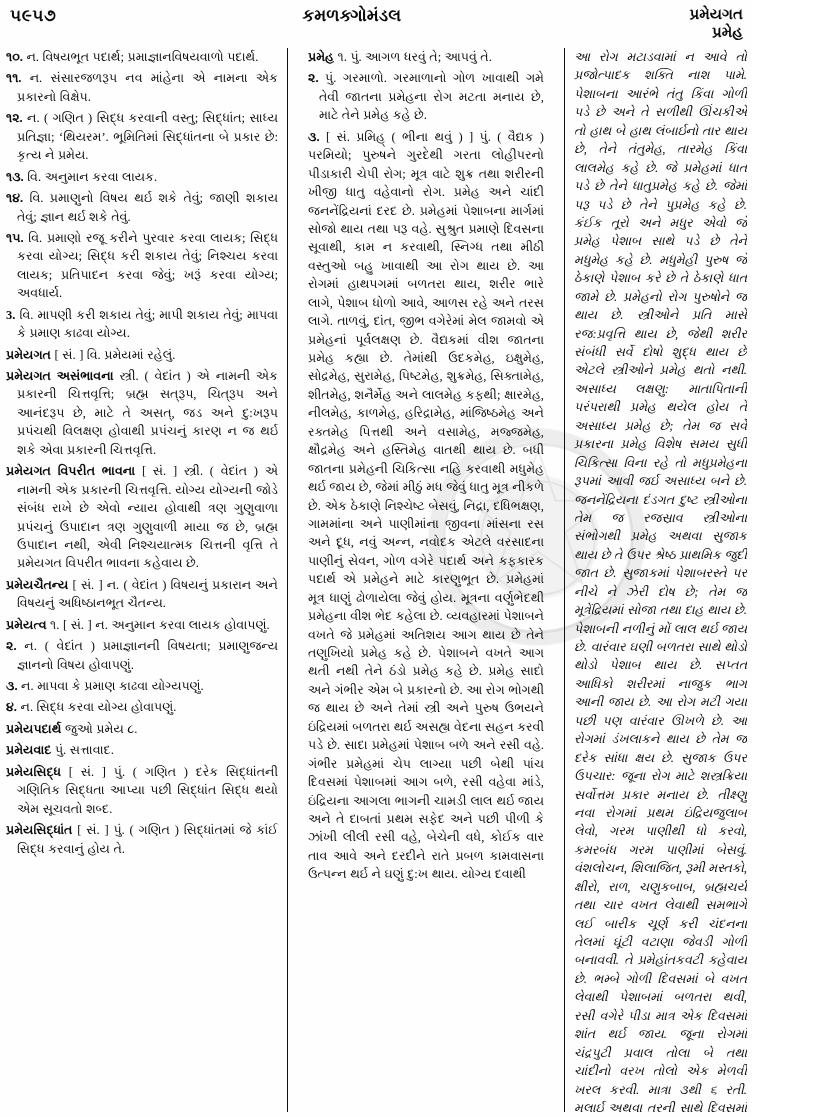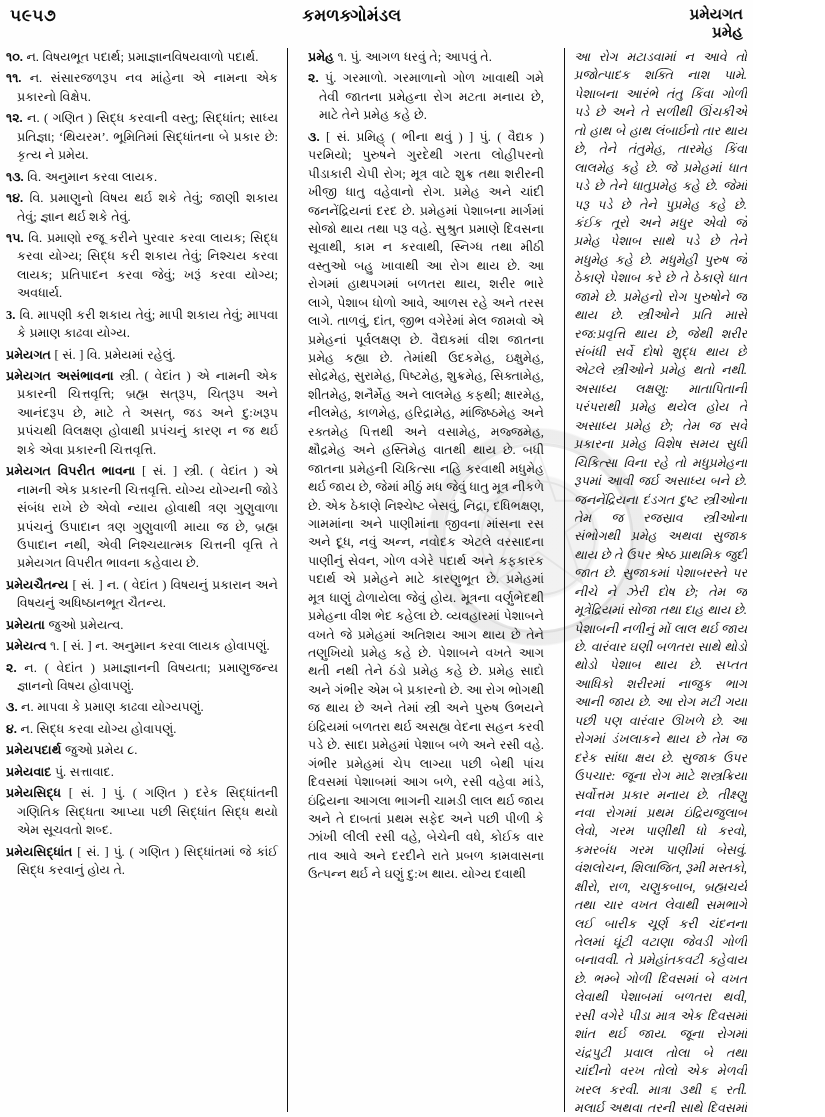--- a/index.html
+++ b/index.html
@@ -127,21 +127,20 @@
       <p class="entry"><span class="num">૧૧.</span> ન. સંસારજળરૂપ નવ માંહેના એ નામના એક પ્રકારનો વિક્ષેપ.</p>
       <p class="entry"><span class="num">૧૨.</span> ન. ( ગણિત ) સિદ્ધ કરવાની વસ્તુ; સિદ્ધાંત; સાધ્ય પ્રતિજ્ઞા; ‘થિયરમ’. ભૂમિતિમાં સિદ્ધાંતના બે પ્રકાર છે: કૃત્ય ને પ્રમેય.</p>
       <p class="entry"><span class="num">૧૩.</span> વિ. અનુમાન કરવા લાયક.</p>
       <p class="entry"><span class="num">૧૪.</span> વિ. પ્રમાણુનો વિષય થર્ઇ શકે તેવું; જાણી શકાય તેવું; જ્ઞાન થર્ઇ શકે તેવું.</p>
       <p class="entry"><span class="num">૧૫.</span> વિ. પ્રમાણો રજૂ કરીને પુરવાર કરવા લાયક; સિદ્ધ કરવા યોગ્ય; સિદ્ધ કરી શકાય તેવું; નિશ્ચય કરવા લાયક; પ્રતિપાદન કરવા જેવું; ખરૂં કરવા યોગ્ય; અવધાર્ય.</p>
       <p class="entry"><span class="num">3.</span> વિ. માપણી કરી શકાય તેવું; માપી શકાય તેવું; માપવા કે પ્રમાણ કાઢવા યોગ્ય.</p>
       <p class="entry"><span class="hw">પ્રમેયગત</span> [ સં. ] વિ. પ્રમેયમાં રહેલું.</p>
       <p class="entry"><span class="hw">પ્રમેયગત અસંભાવના</span> સ્ત્રી. ( વેદાંત ) એ નામની એક પ્રકારની ચિત્તવૃત્તિ; બ્રહ્મ સત્‌રૂપ, ચિત્‌રૂપ અને આનંદરૂપ છે, માટે તે અસત્‌, જડ અને દુ:ખરૂપ પ્રપંચથી વિલક્ષણ હોવાથી પ્રપંચનું કારણ ન જ થર્ઇ શકે એવા પ્રકારની ચિત્તવૃત્તિ.</p>
       <p class="entry"><span class="hw">પ્રમેયગત વિપરીત ભાવના</span> [ સં. ] સ્ત્રી. ( વેદાંત ) એ નામની એક પ્રકારની ચિત્તવૃત્તિ. યોગ્ય યોગ્યની જોડે સંબંધ રાખે છે એવો ન્યાય હોવાથી ત્રણ ગુણુવાળા પ્રપંચનું ઉપાદાન ત્રણ ગુણુવાળી માયા જ છે, બ્રહ્મ ઉપાદાન નથી, એવી નિશ્ચયાત્મક ચિત્તની વૃત્તિ તે પ્રમેયગત વિપરીત ભાવના કહેવાય છે.</p>
       <p class="entry"><span class="hw">પ્રમેયચૈતન્ય</span> [ સં. ] ન. ( વેદાંત ) વિષયનું પ્રકારાન અને વિષયનું અધિષ્ઠાનભૂત ચૈતન્ય.</p>
-      <p class="entry"><span class="hw">પ્રમેયતા</span> જુઓ પ્રમેયત્વ.</p>
       <p class="entry"><span class="hw">પ્રમેયત્વ</span> ૧. [ સં. ] ન. અનુમાન કરવા લાયક હોવાપણું.</p>
       <p class="entry"><span class="num">૨.</span> ન. ( વેદાંત ) પ્રમાજ્ઞાનની વિષયતા; પ્રમાણુજન્ય જ્ઞાનનો વિષય હોવાપણું.</p>
       <p class="entry"><span class="num">૩.</span> ન. માપવા કે પ્રમાણ કાઢવા યોગ્યપણું.</p>
       <p class="entry"><span class="num">૪.</span> ન. સિદ્ધ કરવા યોગ્ય હોવાપણું.</p>
       <p class="entry"><span class="hw">પ્રમેયપદાર્થ</span> જુઓ પ્રમેય ૮.</p>
       <p class="entry"><span class="hw">પ્રમેયવાદ</span> પું. સત્તાવાદ.</p>
       <p class="entry"><span class="hw">પ્રમેયસિદ્ધ</span> [ સં. ] પું. ( ગણિત ) દરેક સિદ્ધાંતની ગણિતિક સિદ્ધતા આપ્યા પછી સિદ્ધાંત સિદ્ધ થયો એમ સૂચવતો શબ્દ.</p>
       <p class="entry"><span class="hw">પ્રમેયસિદ્ધાંત</span> [ સં. ] પું. ( ગણિત ) સિદ્ધાંતમાં જે કાંઈ સિદ્ધ કરવાનું હોય તે.</p>
     </div>
 

